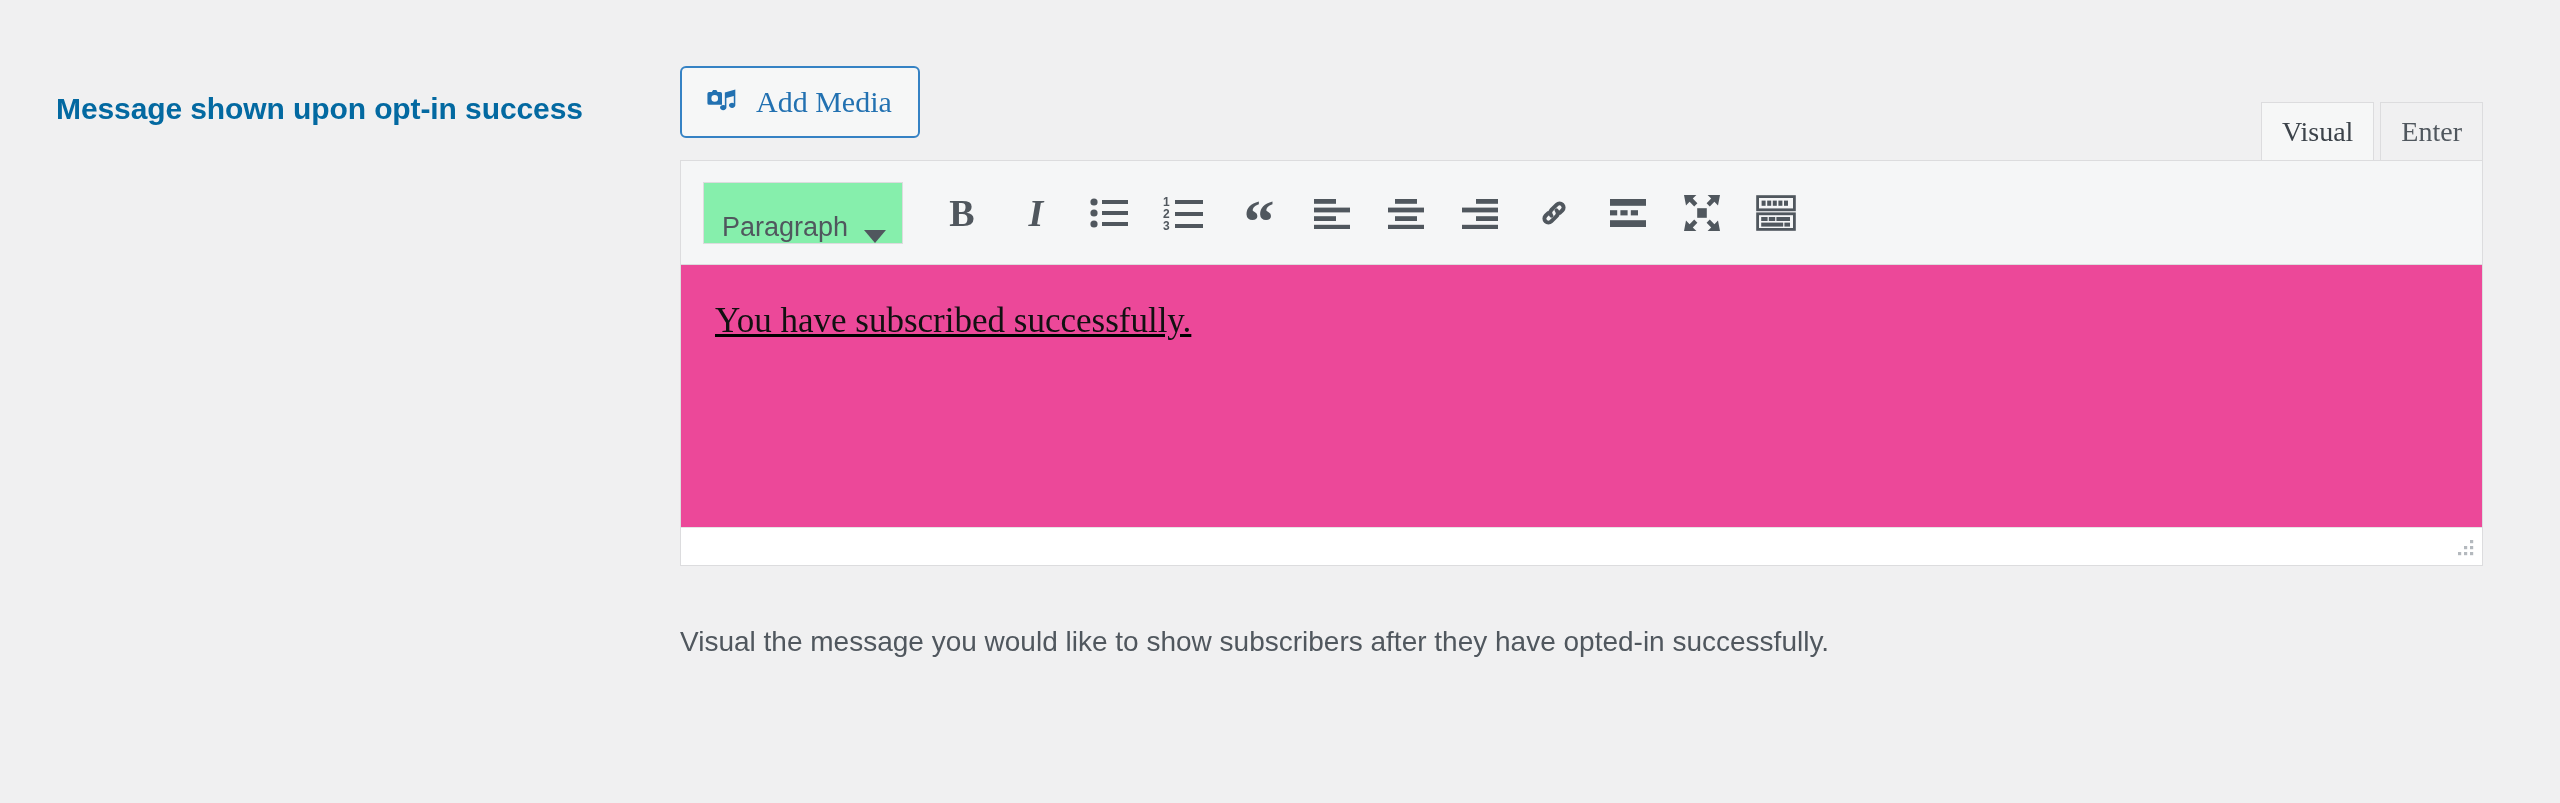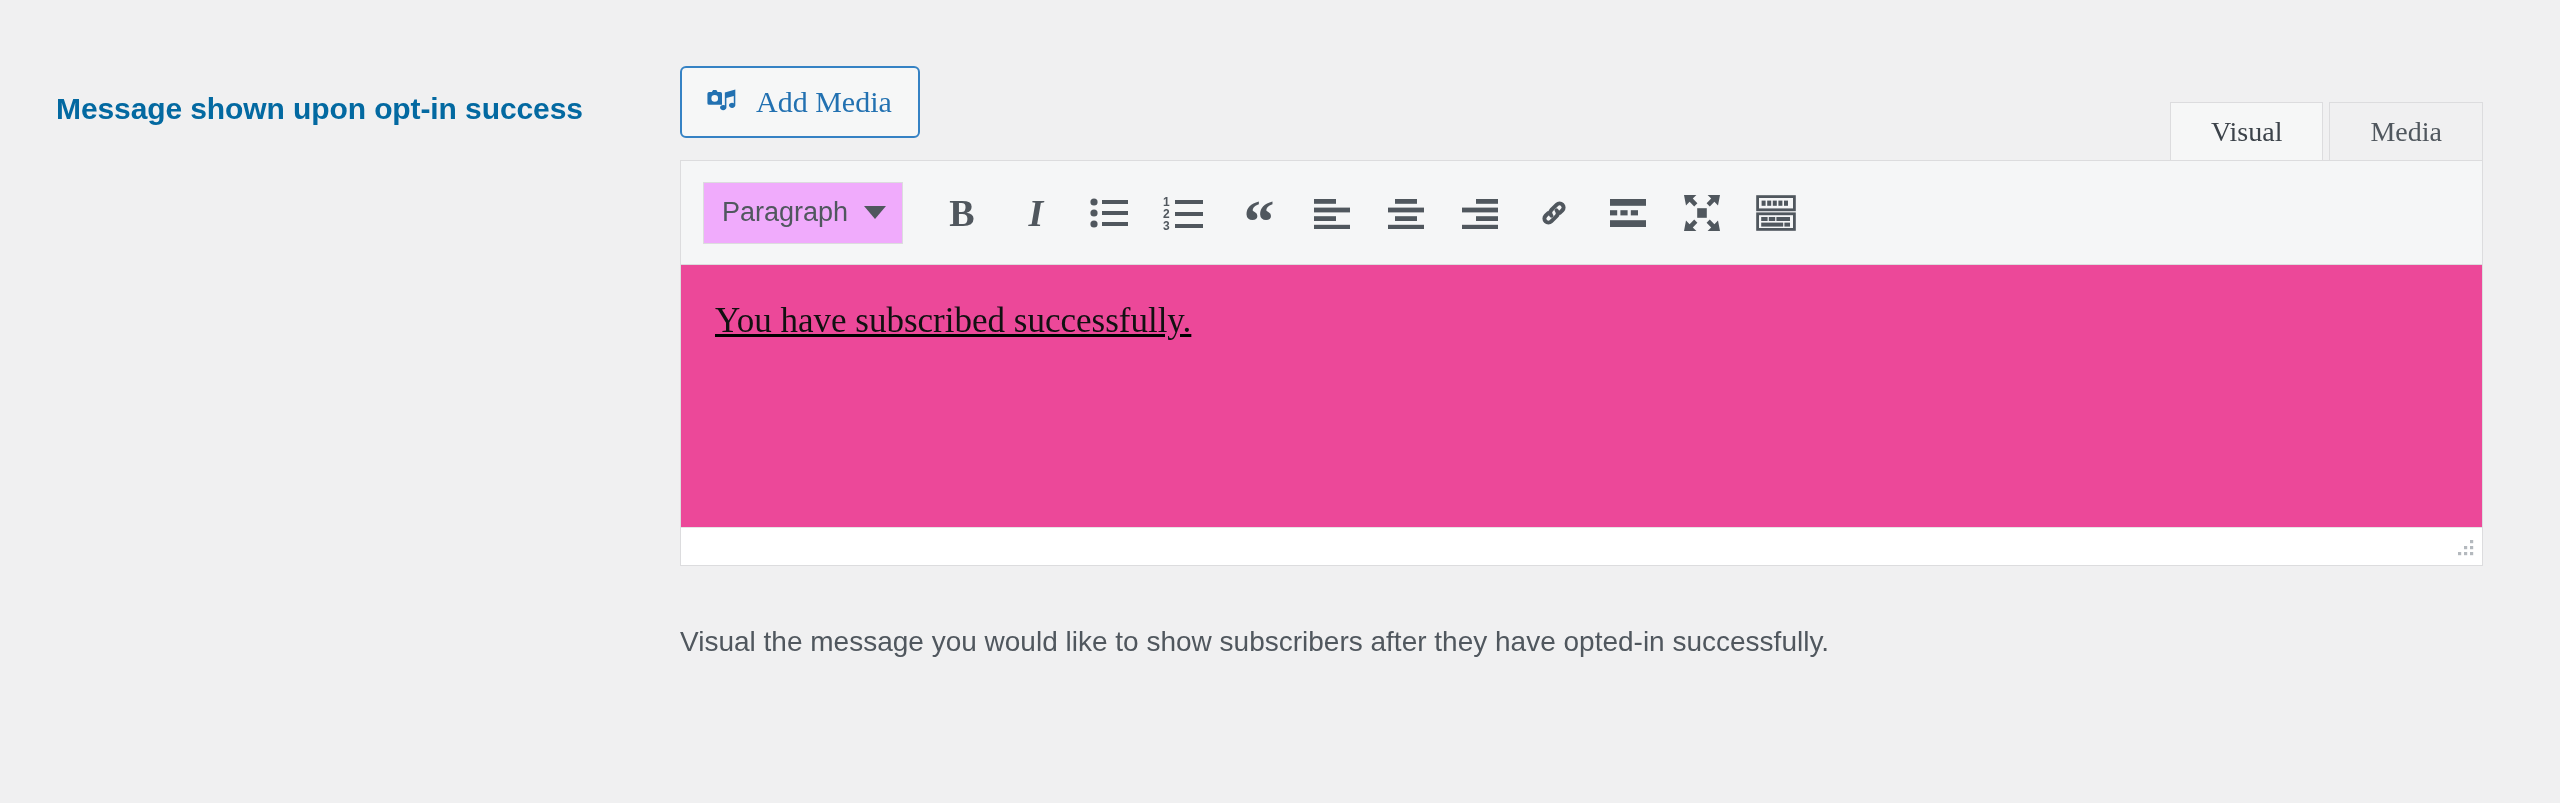--- a/index.html
+++ b/index.html
@@ -71,21 +71,21 @@
   .editor-tabs {
     position: absolute;
     right: 0;
     bottom: 0;
     display: flex;
     align-items: flex-end;
   }
   .editor-tab {
     height: 58px;
     min-width: 100px;
-    padding: 0 40px;
+    padding: 0 20px;
     display: flex;
     align-items: center;
     justify-content: center;
     font-size: 28px;
     color: #50575e;
     border: 1px solid #dcdcde;
     border-bottom: none;
     cursor: pointer;
     background: #f0f0f1;
   }
@@ -112,24 +112,24 @@
     background: #f5f6f7;
     border-bottom: 1px solid #dcdcde;
   }
 
   .style-select {
     height: 62px;
     width: 200px;
     margin-left: 8px;
     margin-right: 22px;
     padding: 0 16px 0 18px;
-    background: #f0abfc;
+    background: #86efac;
     border: 1px solid #dcdcde;
     display: flex;
-    align-items: center;
+    align-items: flex-end;
     justify-content: space-between;
     font-size: 27px;
     color: #50575e;
     cursor: pointer;
   }
   .caret-down {
     width: 0; height: 0;
     border-left: 11px solid transparent;
     border-right: 11px solid transparent;
     border-top: 13px solid #50575e;
@@ -224,21 +224,21 @@
           <svg class="icon-media" viewBox="0 0 24 24" xmlns="http://www.w3.org/2000/svg" aria-hidden="true">
             <path fill="#2271b1" d="M5 3.5 4.1 5H2.2A1.2 1.2 0 0 0 1 6.2v6.6A1.2 1.2 0 0 0 2.2 14h9.1V6.2A1.2 1.2 0 0 0 10.1 5H8.2L7.3 3.5zM6.15 7.1a2.35 2.35 0 1 1 0 4.7 2.35 2.35 0 0 1 0-4.7z"></path>
             <path fill="#2271b1" d="M13.3 5.3v9.05a2.45 2.45 0 0 0-1.15-.28c-1.25 0-2.25.82-2.25 1.85s1 1.85 2.25 1.85 2.25-.82 2.25-1.85V9.2l5.2-1.5v5.1a2.45 2.45 0 0 0-1.15-.28c-1.25 0-2.25.82-2.25 1.85S17.2 16.2 18.45 16.2s2.25-.82 2.25-1.85V3.2z"></path>
           </svg>
         </span>
         <span class="add-media-label">Add Media</span>
       </div>
 
       <div class="editor-tabs">
         <div class="editor-tab active">Visual</div>
-        <div class="editor-tab">Media</div>
+        <div class="editor-tab">Enter</div>
       </div>
     </div>
 
     <div class="editor-wrap">
 
       <div class="editor-toolbar">
 
         <div class="style-select">
           <span>Paragraph</span>
           <span class="caret-down"></span>

